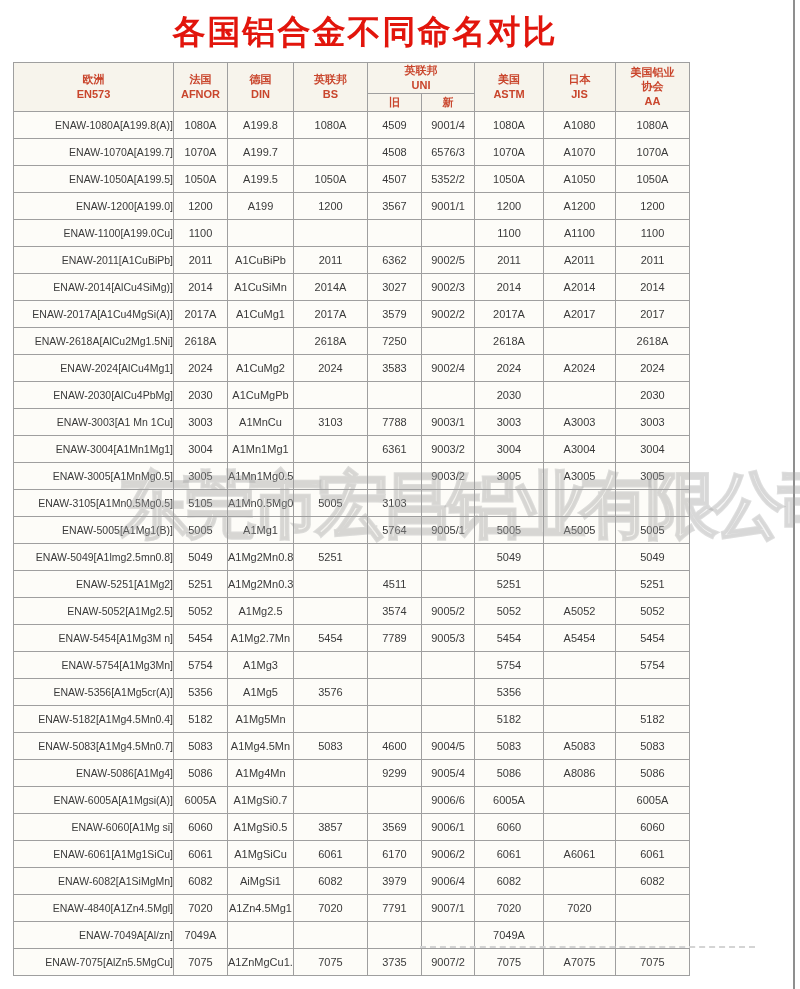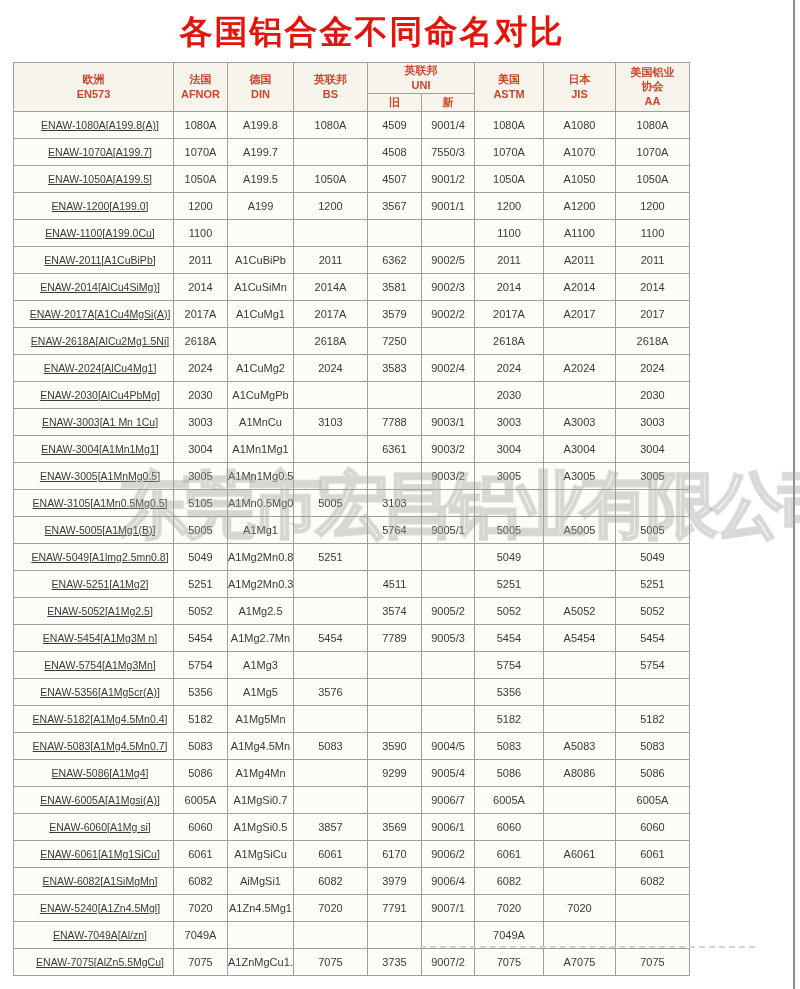--- a/index.html
+++ b/index.html
@@ -6,21 +6,21 @@
   body{
     width:800px;height:989px;position:relative;background:#ffffff;
     font-family:"Liberation Sans","DejaVu Sans",sans-serif;
     overflow:hidden;
   }
   .page-edge-line{
     position:absolute;top:0;left:793px;width:2px;height:989px;
     background:#8f8f8f;
   }
   .title-wrap{
-    position:absolute;top:10px;left:7px;width:730px;text-align:center;
+    position:absolute;top:10px;left:0;width:730px;text-align:center;
   }
   .title{
     display:inline-block;
     color:#e2150c;font-size:33px;font-weight:bold;letter-spacing:2px;
   }
   table.alloy{
     position:absolute;top:62px;left:13px;
     border-collapse:collapse;table-layout:fixed;
     width:676px;
     background:#b91c1c;
@@ -39,21 +39,21 @@
     line-height:1.35;
   }
   .th-top{height:23px;}
   .th-sub{height:17px;}
   table.alloy tbody td{
     height:26px;
     color:#3a3a3a;
     background:#fdfcf8;
   }
   table.alloy tbody td.c-left{
-    text-align:center;padding-left:13px;font-size:10.5px;text-decoration:underline;
+    text-align:right;padding-left:13px;font-size:10.5px;
   }
   .watermark{
     position:absolute;top:458px;left:118px;width:680px;
     font-size:72px;font-weight:bold;letter-spacing:-6px;
     color:rgba(170,170,170,0.10);
     -webkit-text-stroke:2px rgba(160,160,160,0.35);
     pointer-events:none;z-index:5;white-space:nowrap;
   }
   .faint-dashed-line{
     position:absolute;top:946px;left:420px;width:335px;height:0;
@@ -134,32 +134,32 @@
         <td>1080A</td>
         <td>A1080</td>
         <td>1080A</td>
       </tr>
       <tr>
         <td class="c-left">ENAW-1070A[A199.7]</td>
         <td>1070A</td>
         <td>A199.7</td>
         <td></td>
         <td>4508</td>
-        <td>7550/3</td>
+        <td>6576/3</td>
         <td>1070A</td>
         <td>A1070</td>
         <td>1070A</td>
       </tr>
       <tr>
         <td class="c-left">ENAW-1050A[A199.5]</td>
         <td>1050A</td>
         <td>A199.5</td>
         <td>1050A</td>
         <td>4507</td>
-        <td>9001/2</td>
+        <td>5352/2</td>
         <td>1050A</td>
         <td>A1050</td>
         <td>1050A</td>
       </tr>
       <tr>
         <td class="c-left">ENAW-1200[A199.0]</td>
         <td>1200</td>
         <td>A199</td>
         <td>1200</td>
         <td>3567</td>
@@ -188,21 +188,21 @@
         <td>9002/5</td>
         <td>2011</td>
         <td>A2011</td>
         <td>2011</td>
       </tr>
       <tr>
         <td class="c-left">ENAW-2014[AlCu4SiMg)]</td>
         <td>2014</td>
         <td>A1CuSiMn</td>
         <td>2014A</td>
-        <td>3581</td>
+        <td>3027</td>
         <td>9002/3</td>
         <td>2014</td>
         <td>A2014</td>
         <td>2014</td>
       </tr>
       <tr>
         <td class="c-left">ENAW-2017A[A1Cu4MgSi(A)]</td>
         <td>2017A</td>
         <td>A1CuMg1</td>
         <td>2017A</td>
@@ -375,21 +375,21 @@
         <td></td>
         <td>5182</td>
         <td></td>
         <td>5182</td>
       </tr>
       <tr>
         <td class="c-left">ENAW-5083[A1Mg4.5Mn0.7]</td>
         <td>5083</td>
         <td>A1Mg4.5Mn</td>
         <td>5083</td>
-        <td>3590</td>
+        <td>4600</td>
         <td>9004/5</td>
         <td>5083</td>
         <td>A5083</td>
         <td>5083</td>
       </tr>
       <tr>
         <td class="c-left">ENAW-5086[A1Mg4]</td>
         <td>5086</td>
         <td>A1Mg4Mn</td>
         <td></td>
@@ -398,21 +398,21 @@
         <td>5086</td>
         <td>A8086</td>
         <td>5086</td>
       </tr>
       <tr>
         <td class="c-left">ENAW-6005A[A1Mgsi(A)]</td>
         <td>6005A</td>
         <td>A1MgSi0.7</td>
         <td></td>
         <td></td>
-        <td>9006/7</td>
+        <td>9006/6</td>
         <td>6005A</td>
         <td></td>
         <td>6005A</td>
       </tr>
       <tr>
         <td class="c-left">ENAW-6060[A1Mg si]</td>
         <td>6060</td>
         <td>A1MgSi0.5</td>
         <td>3857</td>
         <td>3569</td>
@@ -437,21 +437,21 @@
         <td>6082</td>
         <td>AiMgSi1</td>
         <td>6082</td>
         <td>3979</td>
         <td>9006/4</td>
         <td>6082</td>
         <td></td>
         <td>6082</td>
       </tr>
       <tr>
-        <td class="c-left">ENAW-5240[A1Zn4.5Mgl]</td>
+        <td class="c-left">ENAW-4840[A1Zn4.5Mgl]</td>
         <td>7020</td>
         <td>A1Zn4.5Mg1</td>
         <td>7020</td>
         <td>7791</td>
         <td>9007/1</td>
         <td>7020</td>
         <td>7020</td>
         <td></td>
       </tr>
       <tr>

